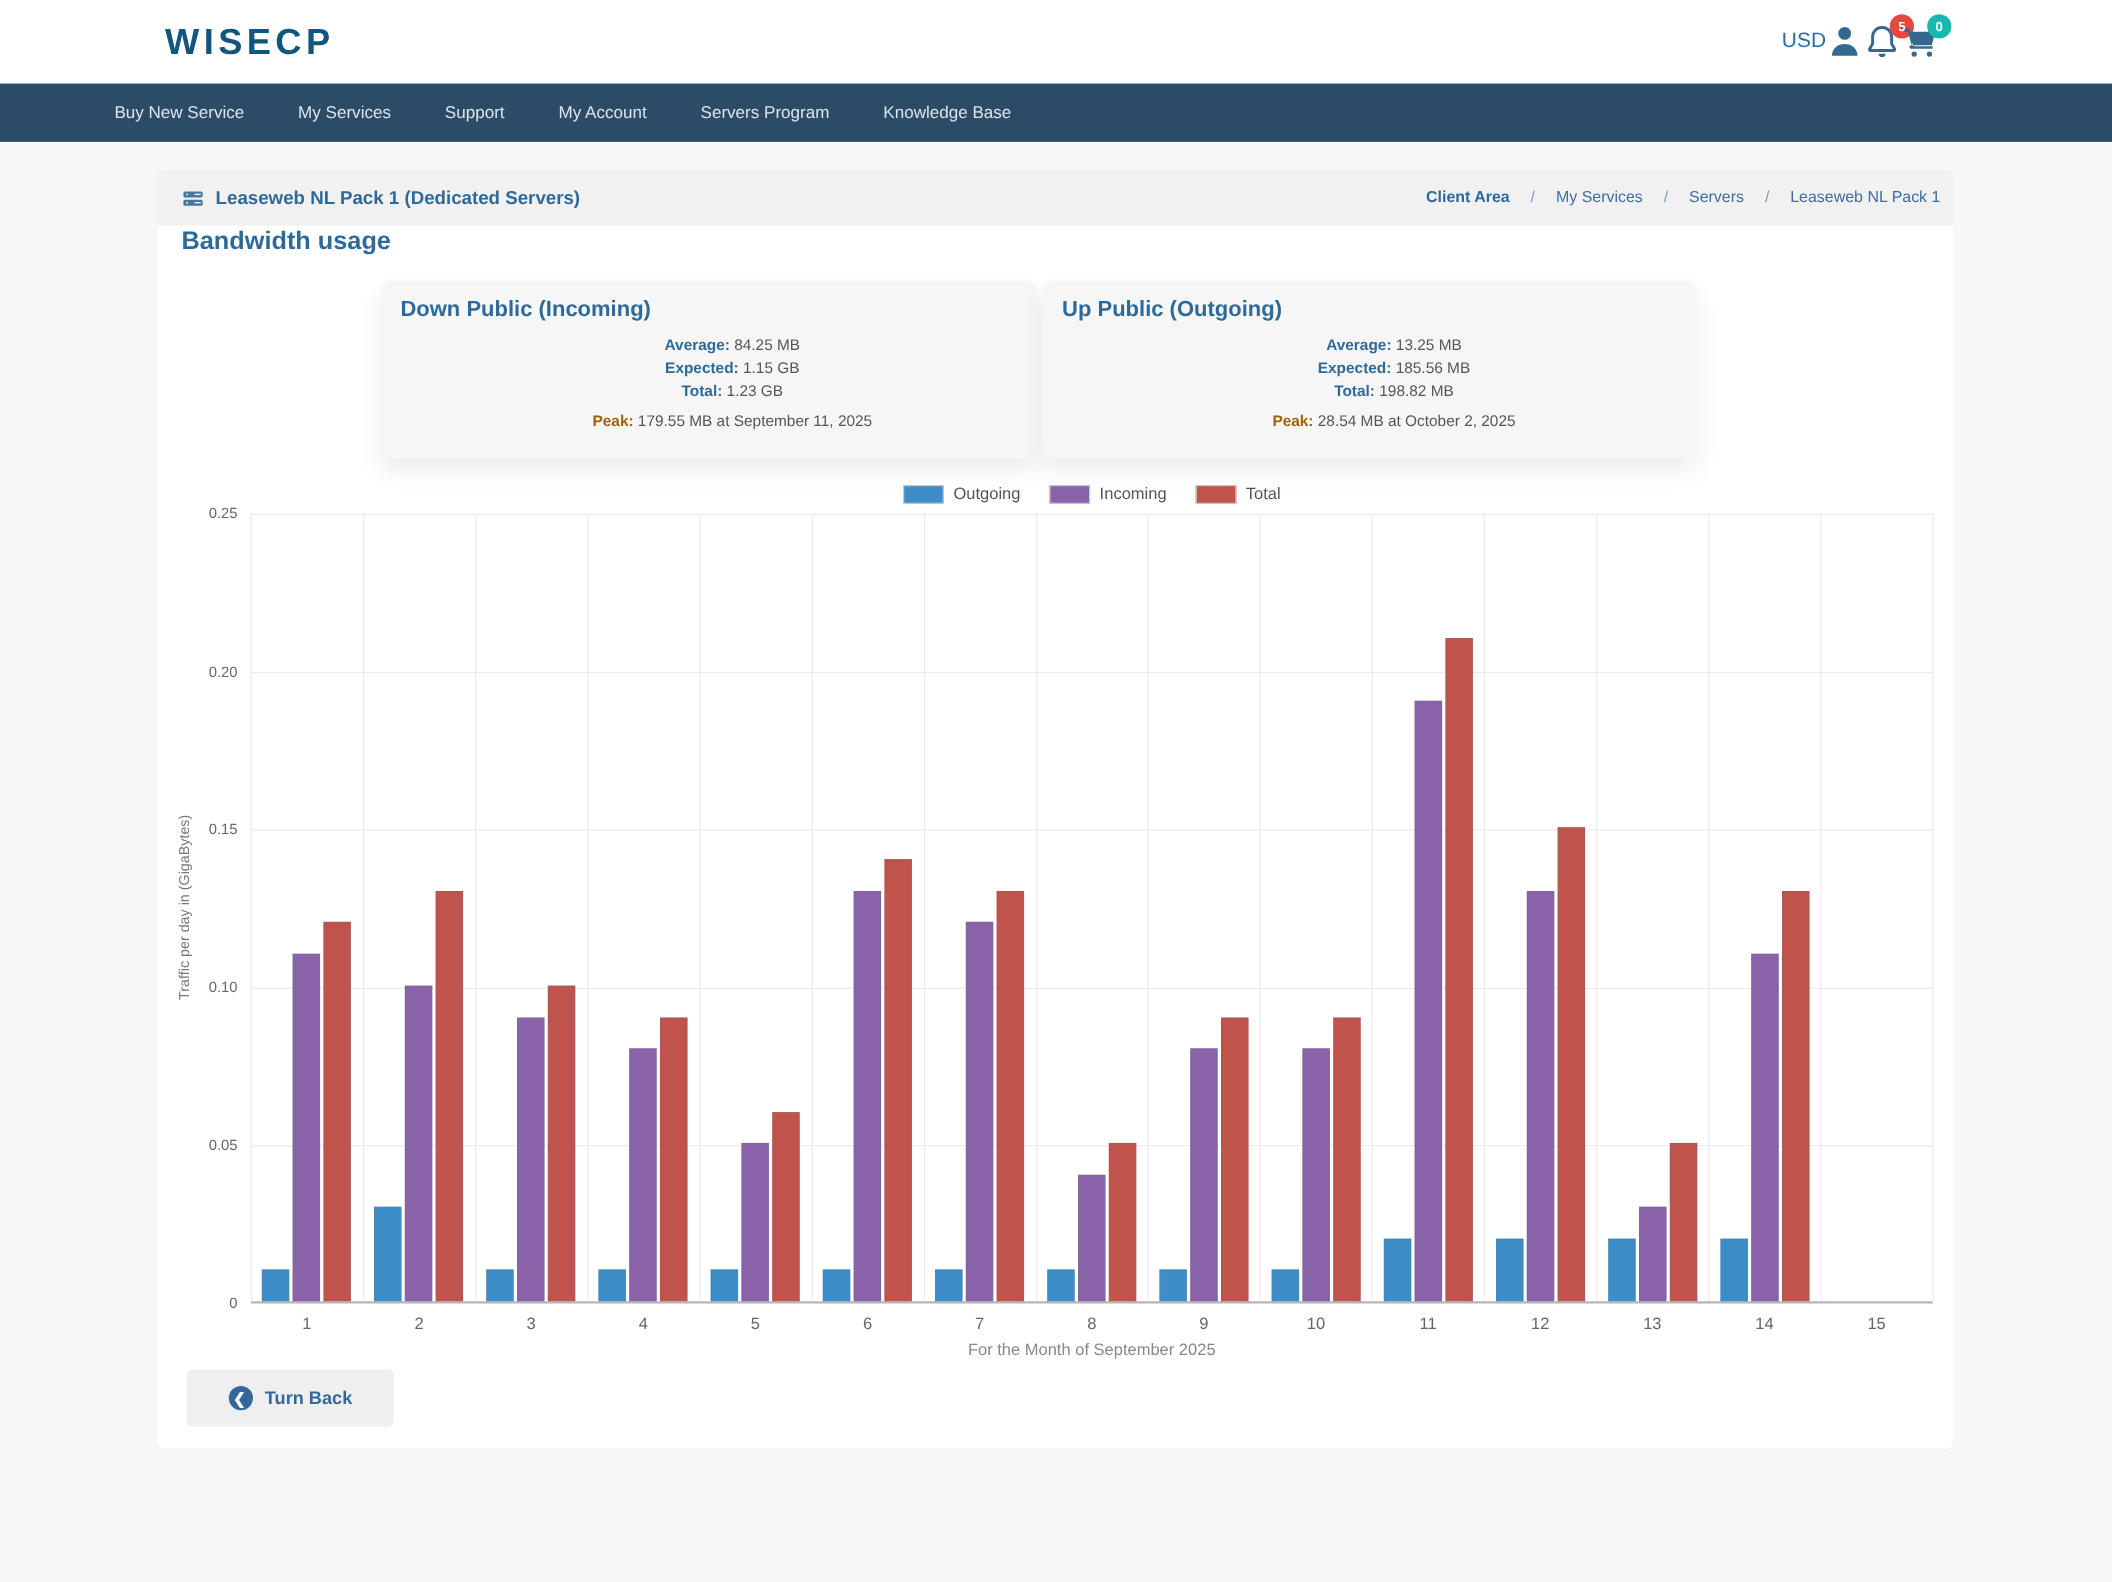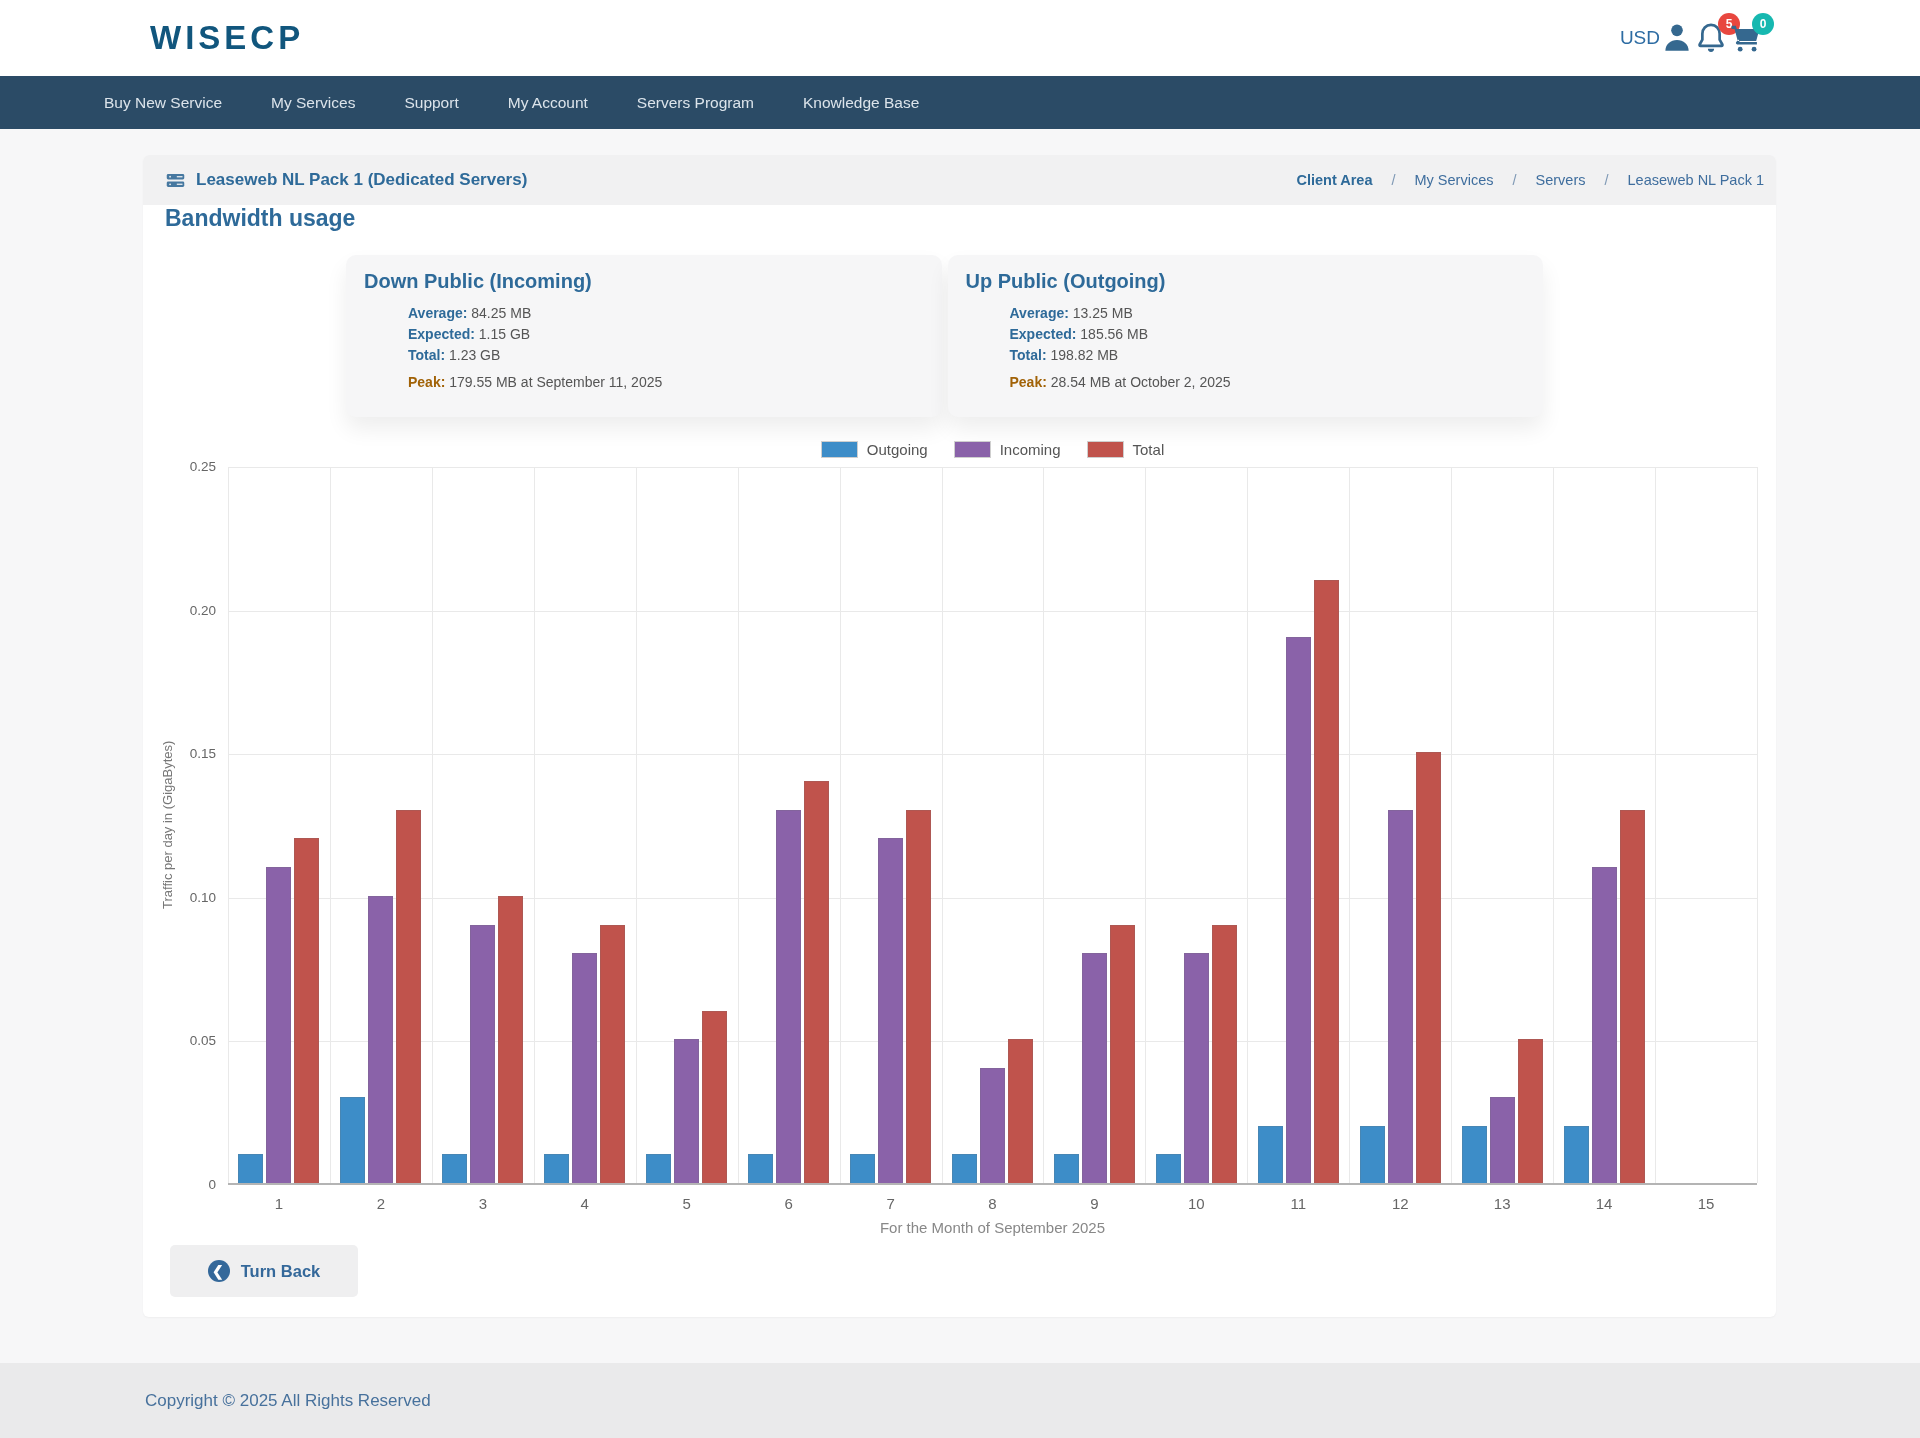--- a/index.html
+++ b/index.html
@@ -36,21 +36,21 @@
   .crumb.current { font-weight:bold; color:#2e6a99; }
   .crumb-sep { color:#7f99b5; }
 
   .section-title { position:absolute; left:22px; top:50px; font-size:23px; font-weight:bold; color:#2e6a99; }
 
   
   .stats-row { position:absolute; left:203px; top:100px; width:1197px; height:162px; display:flex; gap:6px; }
   .stat-card { flex:1; background:#f6f6f7; border-radius:10px; padding:15px 18px;
                box-shadow:0 12px 22px rgba(0,0,0,0.07); }
   .stat-title { color:#2e6a99; font-size:20px; margin-bottom:13px;font-weight:bold; }
-  .stat-rows { margin-left:44px; }
+  .stat-rows { margin-left:44px;text-align:center; }
   .stat-row { font-size:14px; line-height:15px; margin-bottom:6px; color:#555; }
   .stat-row .lbl { font-weight:bold; color:#2e6a99; }
   .stat-row.peak { margin-top:12px; }
   .stat-row.peak .lbl { color:#a16207; }
 
   
   .plot { position:absolute; left:85px; top:312px; width:1529px; height:718px;
           border-bottom:2px solid #b4b4b4; }
   .legend { position:absolute; left:0; right:0; top:-26px; display:flex; justify-content:center;
             align-items:flex-end; gap:26px; }
@@ -273,17 +273,14 @@
         <div class="bar" style="left: 1391.6px; width: 25px; height: 373.36px; background: rgb(192, 83, 76);"></div>
         <div class="xtick" style="left: 1443.03px; top: 728px;">15</div>
       </div>
 
     <button class="turn-back">
       <span class="circ">❮</span>
       <span class="txt">Turn Back</span>
     </button>
   </div>
 
-  <div class="footer">
-    <span>Copyright © 2025 All Rights Reserved</span>
-  </div>
 
 </div>
 
 </body></html>

